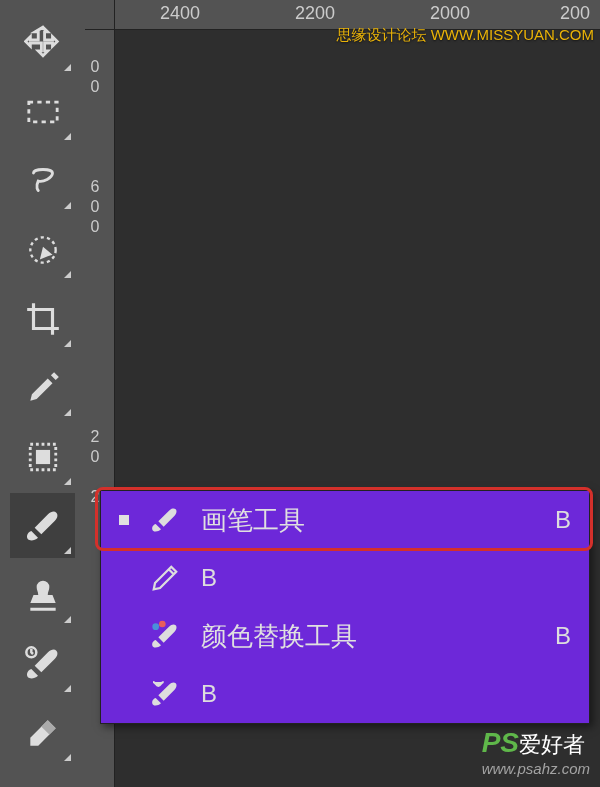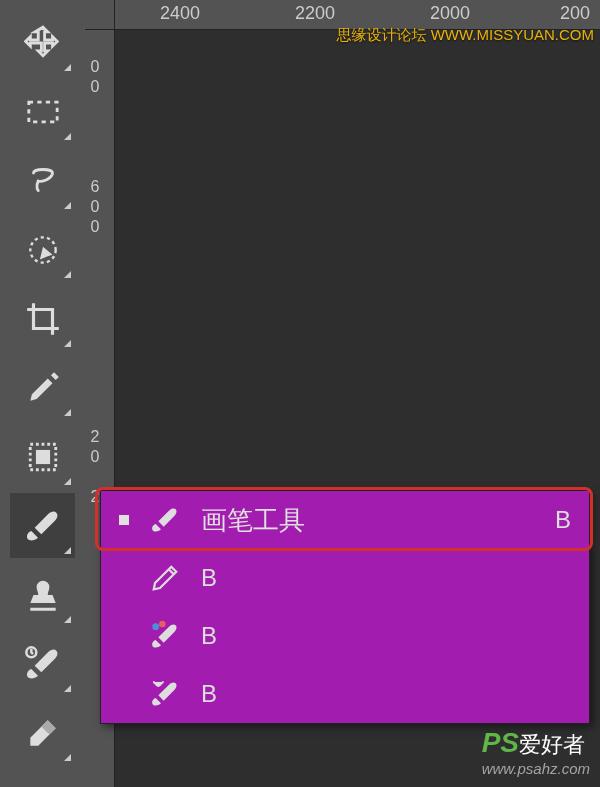--- a/index.html
+++ b/index.html
@@ -99,21 +99,21 @@
       top: 30px;
       right: 0;
       bottom: 0;
       background: #2e2e2e;
     }
     .flyout {
       position: absolute;
       left: 100px;
       top: 490px;
       width: 490px;
-      background: #a21caf;
+      background: #6d28d9;
       border: 1px solid #222;
       box-shadow: 3px 3px 8px rgba(0,0,0,0.5);
     }
     .flyout-item {
       display: flex;
       align-items: center;
       height: 58px;
       padding: 0 18px;
       color: #e0e0e0;
       font-size: 26px;
@@ -299,20 +299,21 @@
   </div>
   <div class="flyout-item">
     <div class="dot empty"></div>
     <div class="ico">
       <svg width="32" height="32" viewBox="0 0 24 24">
           <path fill="#ddd" d="M20 4c1 1 1 3-1 5l-8 8-4-4 8-8c2-2 4-2 5-1zM5 15l4 4c-2 2-5 2-6 1s-1-4 2-5z"></path>
           <circle cx="5" cy="5" r="2.5" fill="#4a90d9"></circle>
           <circle cx="10" cy="3" r="2.5" fill="#e85d5d"></circle>
         </svg>
     </div>
+    <span class="txt">颜色替换工具</span>
     <span class="key">B</span>
   </div>
   <div class="flyout-item">
     <div class="dot empty"></div>
     <div class="ico">
       <svg width="32" height="32" viewBox="0 0 24 24">
           <path fill="#ddd" d="M20 4c1 1 1 3-1 5l-8 8-4-4 8-8c2-2 4-2 5-1zM5 15l4 4c-2 2-5 2-6 1s-1-4 2-5z"></path>
           <path fill="#ddd" d="M3 3c2 0 2 3 4 3s2-3 4-3" stroke="#ddd" stroke-width="1.5"></path>
         </svg>
     </div>

